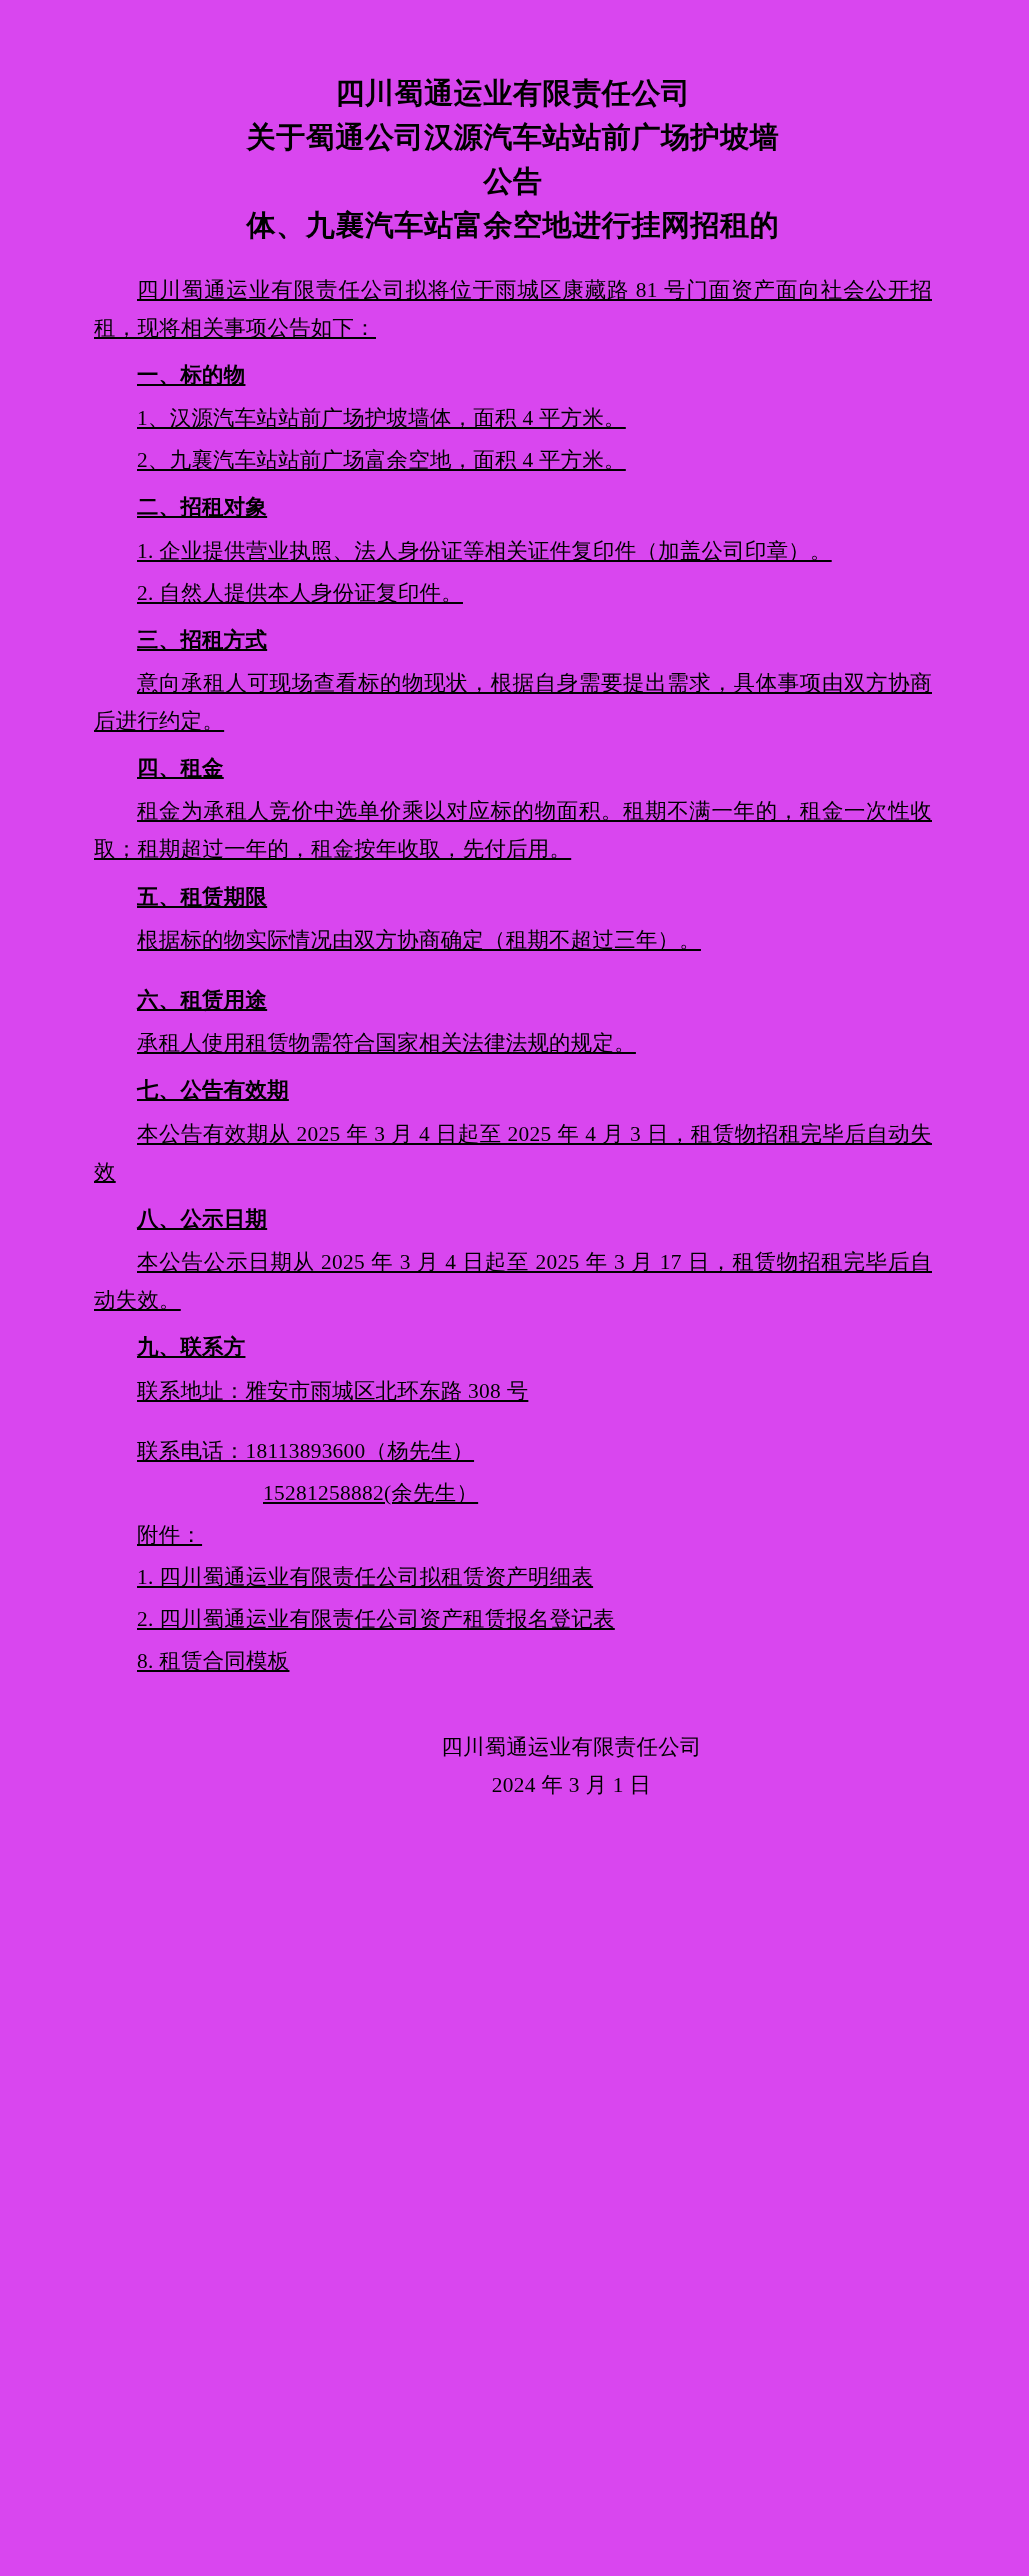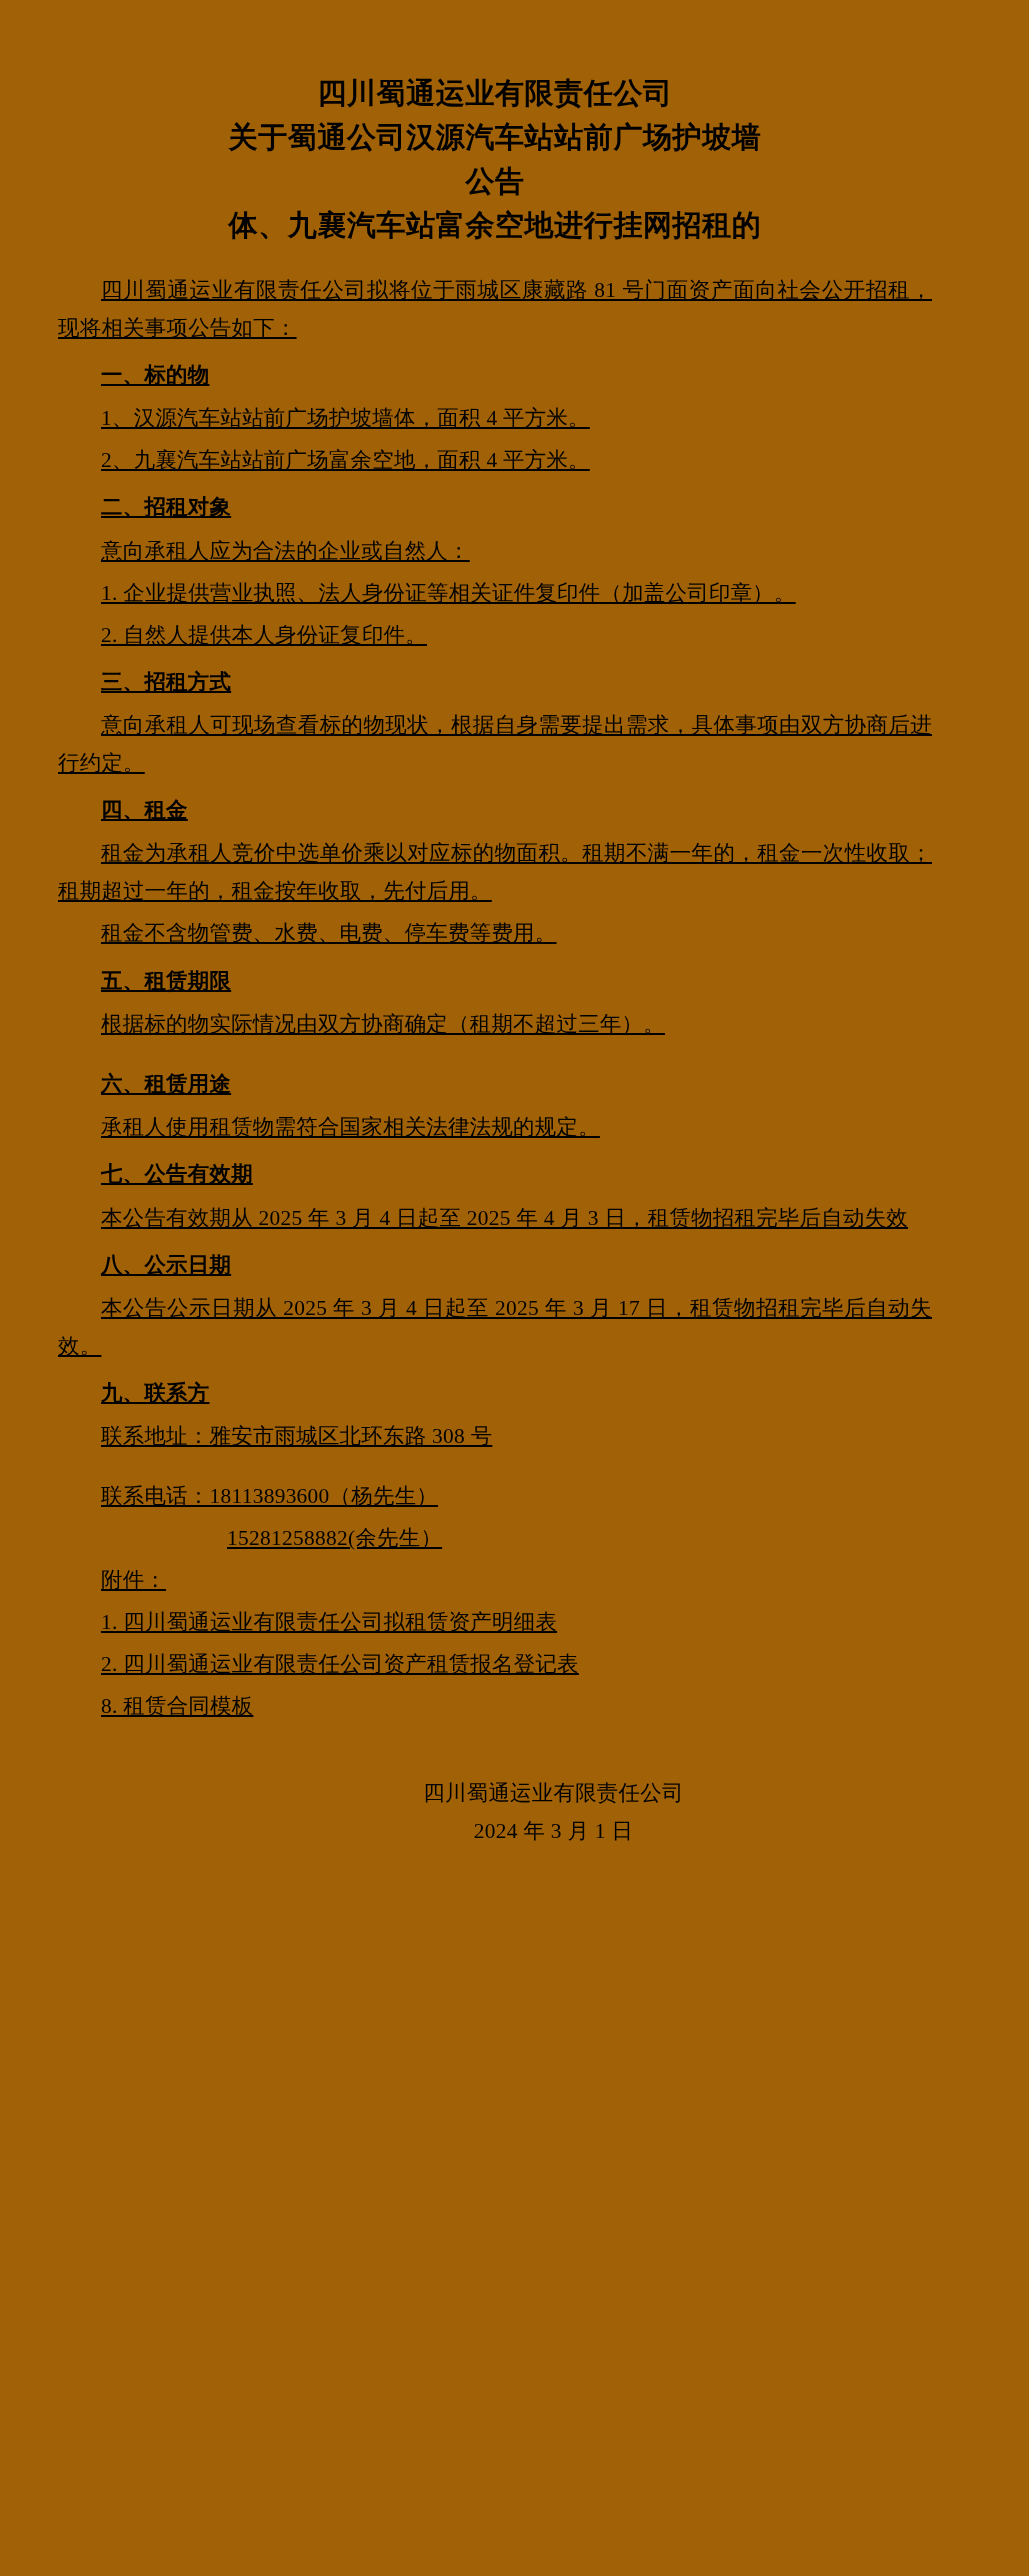--- a/index.html
+++ b/index.html
@@ -10,22 +10,22 @@
   body {
     width: 1029px;
     min-height: 2576px;
     font-family: "Liberation Serif", "DejaVu Serif", serif;
     color: #000000;
   }
   .page {
     width: 1029px;
     min-height: 2576px;
     box-sizing: border-box;
-    padding: 71px 97px 39px 58px;
-    background: #a16207;
+    padding: 71px 97px 39px 94px;
+    background: #d946ef;
   }
   .title {
     text-align: center;
     font-weight: bold;
     font-size: 29px;
     line-height: 1.52;
     letter-spacing: 0.6px;
     margin: 0 auto 23.4px auto;
     width: 720px;
   }
@@ -97,30 +97,28 @@
 
   <div class="body-block">
 
     <p class="indent2">四川蜀通运业有限责任公司拟将位于雨城区康藏路 81 号门面资产面向社会公开招租，现将相关事项公告如下：</p>
 
     <p class="heading">一、标的物</p>
     <p class="indent2">1、汉源汽车站站前广场护坡墙体，面积 4 平方米。</p>
     <p class="indent2">2、九襄汽车站站前广场富余空地，面积 4 平方米。</p>
 
     <p class="heading">二、招租对象</p>
-    <p class="indent2">意向承租人应为合法的企业或自然人：</p>
     <p class="indent2">1. 企业提供营业执照、法人身份证等相关证件复印件（加盖公司印章）。</p>
     <p class="indent2">2. 自然人提供本人身份证复印件。</p>
 
     <p class="heading">三、招租方式</p>
     <p class="indent2">意向承租人可现场查看标的物现状，根据自身需要提出需求，具体事项由双方协商后进行约定。</p>
 
     <p class="heading">四、租金</p>
     <p class="indent2">租金为承租人竞价中选单价乘以对应标的物面积。租期不满一年的，租金一次性收取；租期超过一年的，租金按年收取，先付后用。</p>
-    <p class="indent2">租金不含物管费、水费、电费、停车费等费用。</p>
 
     <p class="heading">五、租赁期限</p>
     <p class="indent2">根据标的物实际情况由双方协商确定（租期不超过三年）。</p>
 
     <p class="heading gap-before">六、租赁用途</p>
     <p class="indent2">承租人使用租赁物需符合国家相关法律法规的规定。</p>
 
     <p class="heading">七、公告有效期</p>
     <p class="indent2">本公告有效期从 2025 年 3 月 4 日起至 2025 年 4 月 3 日，租赁物招租完毕后自动失效</p>
 

